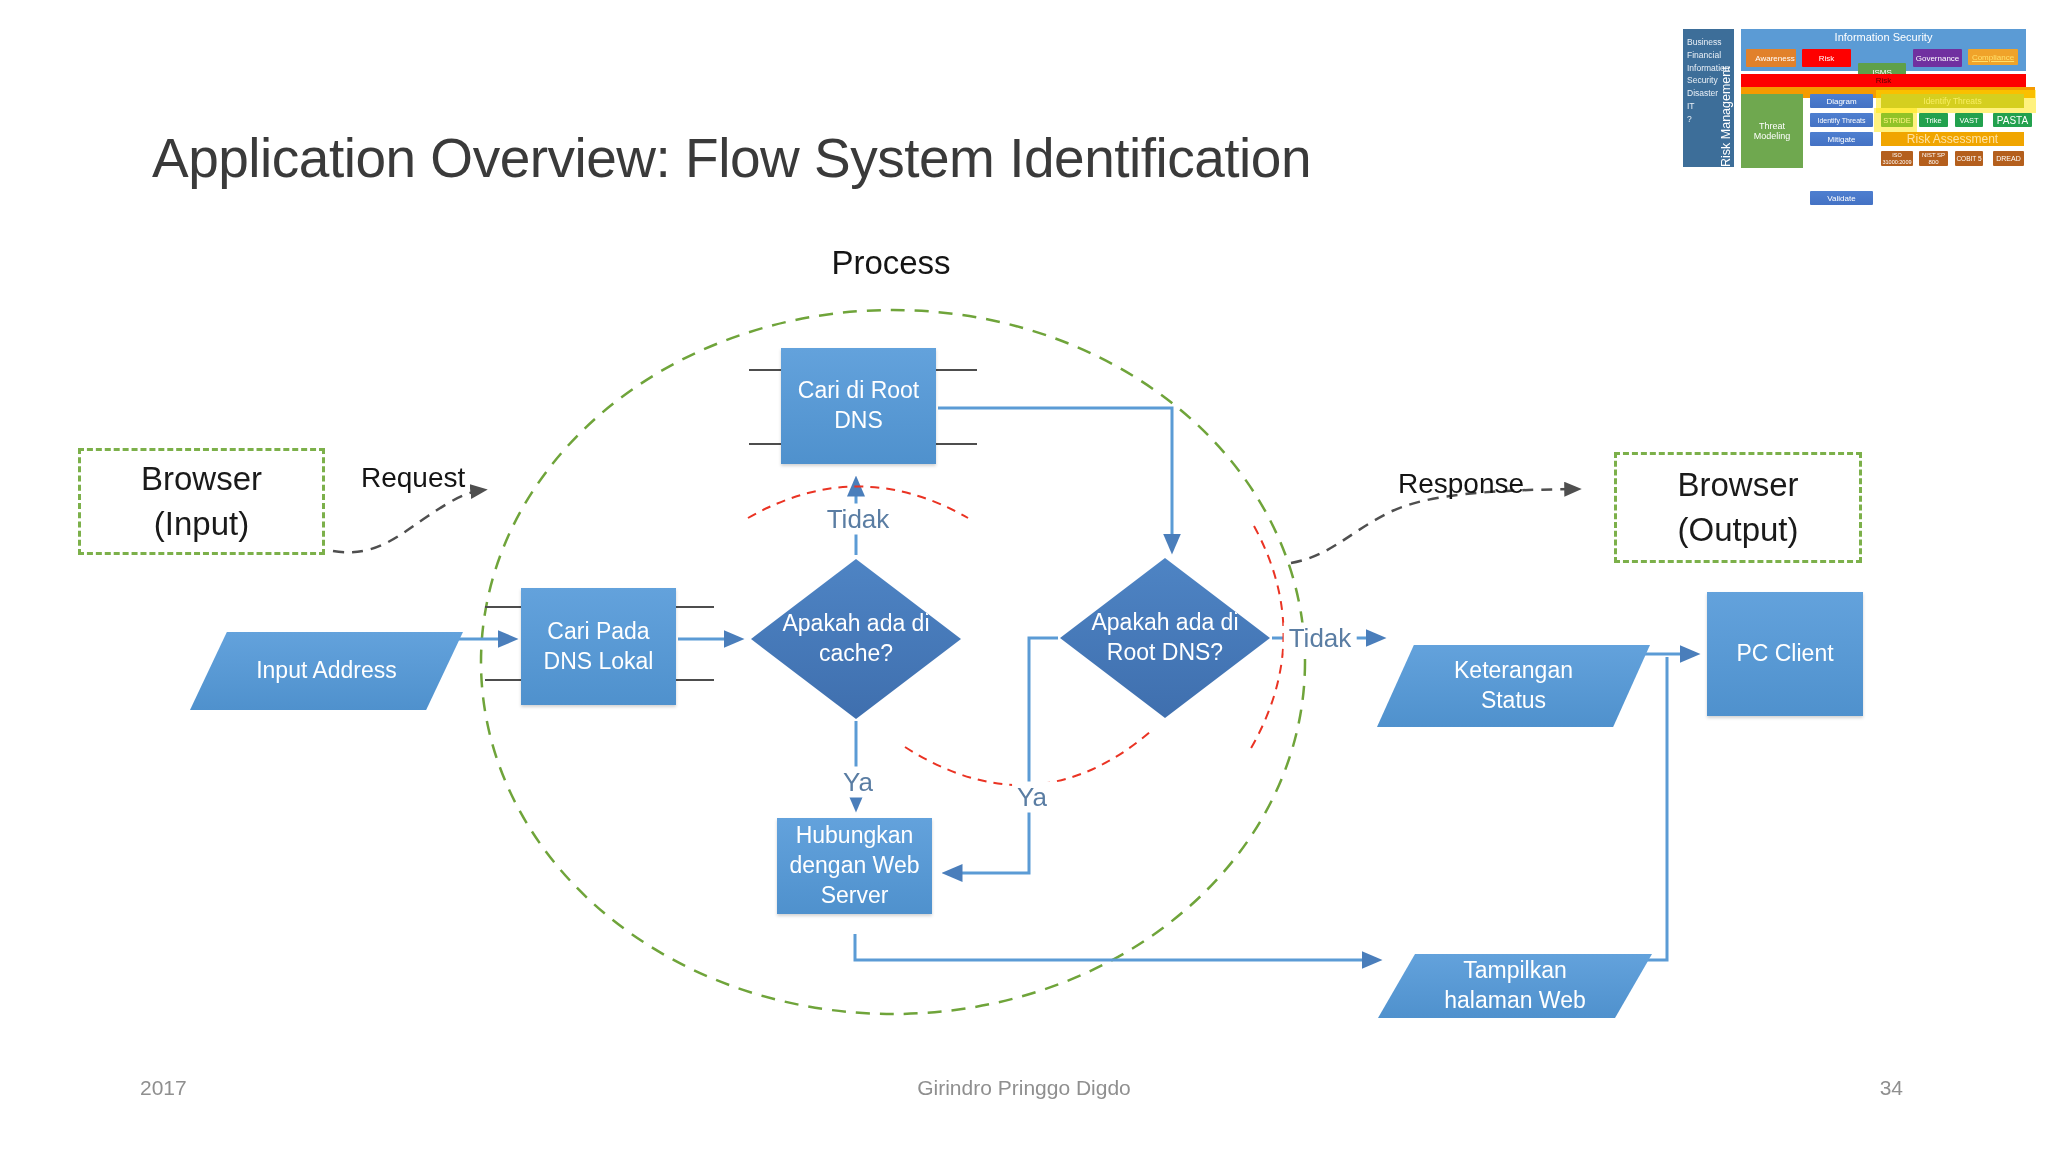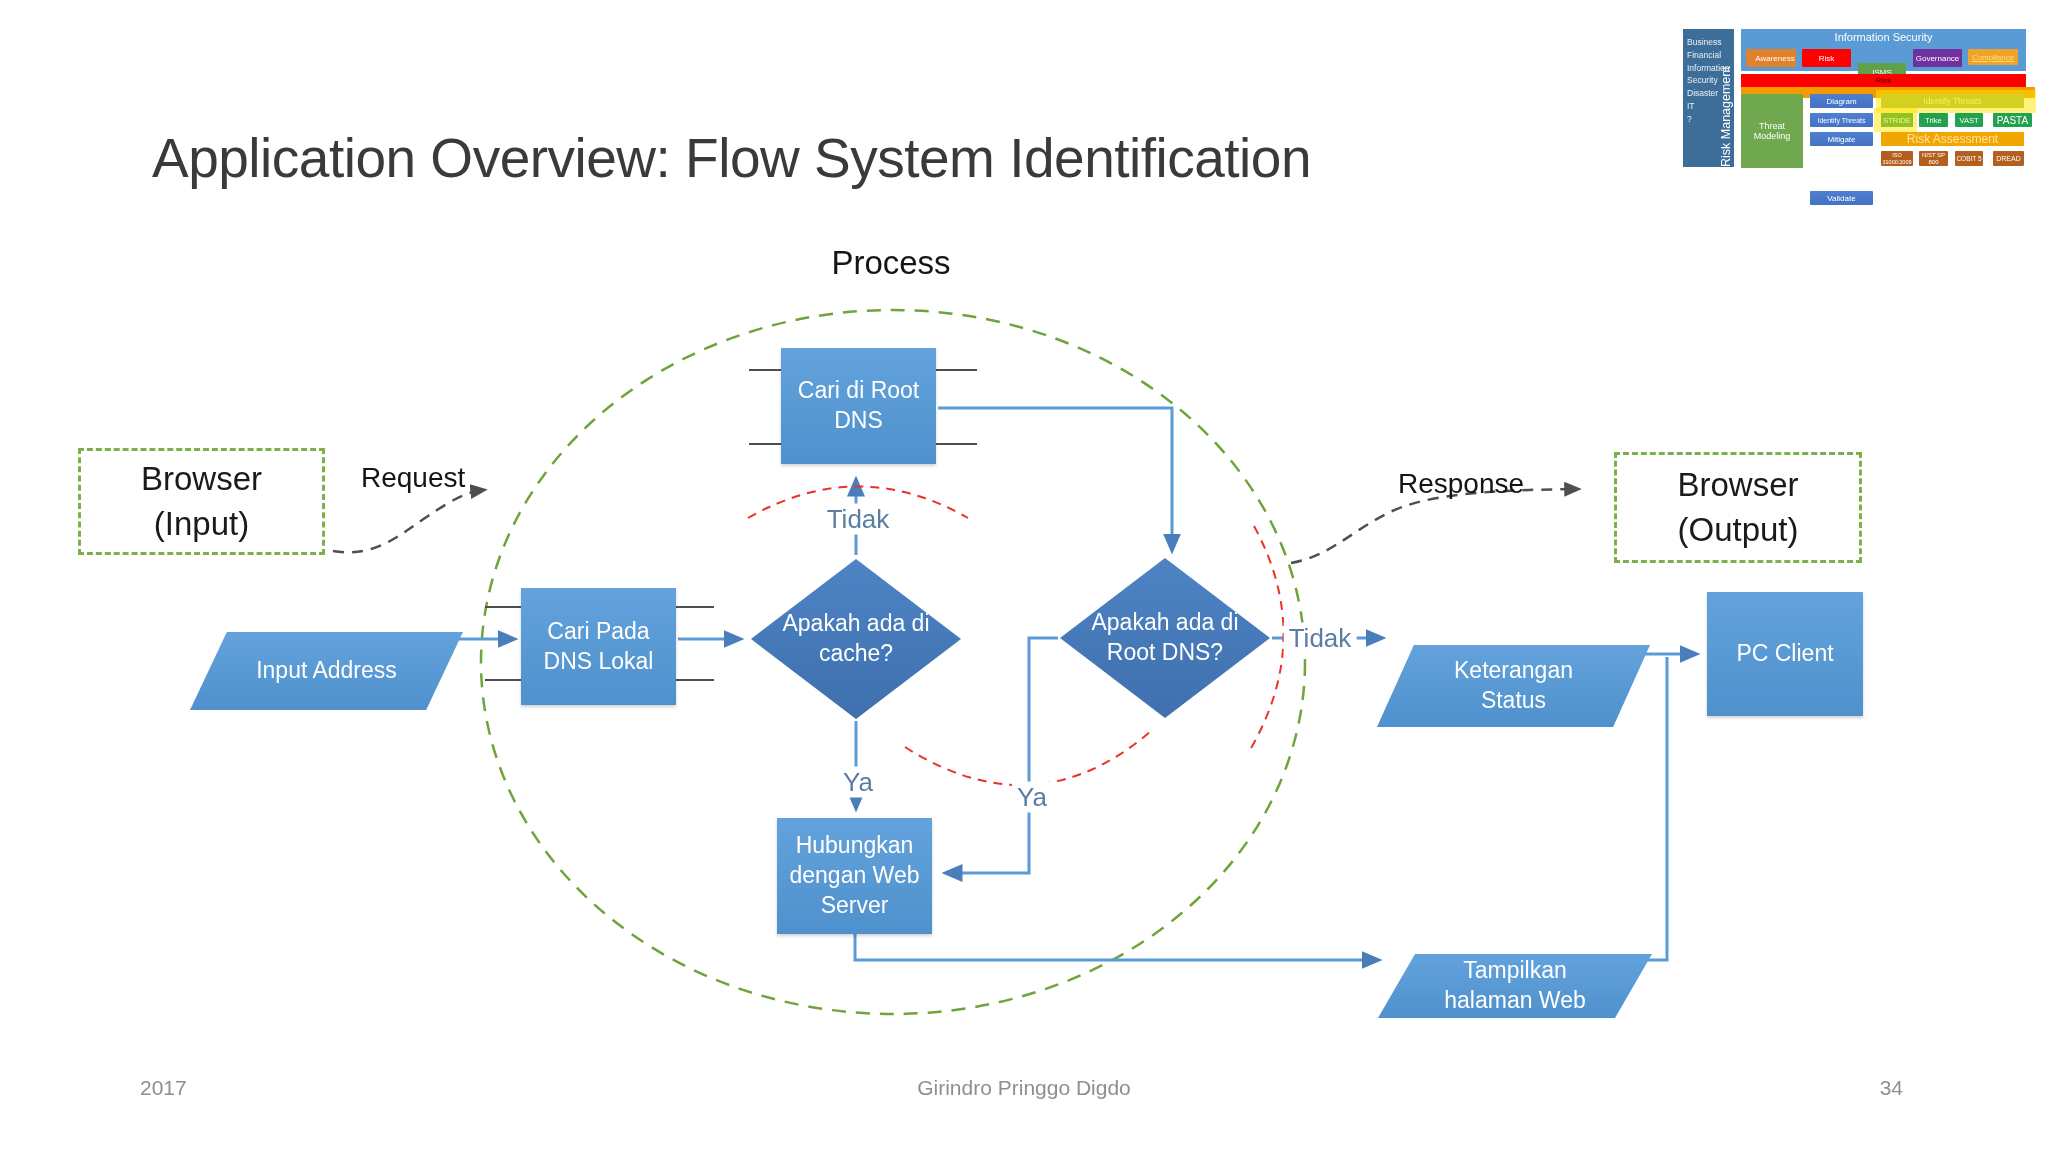--- a/index.html
+++ b/index.html
@@ -22,21 +22,21 @@
   .rect{background:linear-gradient(180deg,#63a2dc 0%,#4f91cd 100%);box-shadow:0 2px 3px rgba(0,0,0,.18);}
   .para{background:linear-gradient(180deg,#63a2dc 0%,#4f91cd 100%);
         clip-path:polygon(13.5% 0,100% 0,86.5% 100%,0 100%);margin-top:32px;}
   .diamond{background:linear-gradient(180deg,#4e84c4 0%,#3f6fae 100%);
            clip-path:polygon(50% 0,100% 50%,50% 100%,0 50%);}
   #input-address{left:190px;top:600px;width:273px;height:78px;}
   #cari-pada{left:521px;top:588px;width:155px;height:117px;padding:0 4px;box-sizing:border-box;}
   #cache-diamond{left:751px;top:559px;width:210px;height:160px;padding:0 30px;box-sizing:border-box;}
   #cari-root{left:781px;top:348px;width:155px;height:116px;padding:0 14px;box-sizing:border-box;}
   #root-diamond{left:1060px;top:558px;width:210px;height:160px;padding:0 30px;box-sizing:border-box;}
-  #hubungkan{left:777px;top:818px;width:155px;height:116px;padding:7px 8px;box-sizing:border-box;}
+  #hubungkan{left:777px;top:818px;width:155px;height:96px;padding:7px 8px;box-sizing:border-box;}
   #keterangan{left:1377px;top:613px;width:273px;height:82px;padding:0 66px;box-sizing:border-box;}
   #tampilkan{left:1378px;top:922px;width:274px;height:64px;padding:0 58px;box-sizing:border-box;}
   #pc-client{left:1707px;top:592px;width:156px;height:124px;}
 
   
   .process-label{position:absolute;left:891px;top:244px;transform:translateX(-50%);
                  font-size:33px;color:#141414;}
   .flow-word{position:absolute;font-size:28px;color:#141414;}
   #request-label{left:361px;top:462px;}
   #response-label{left:1398px;top:468px;}

